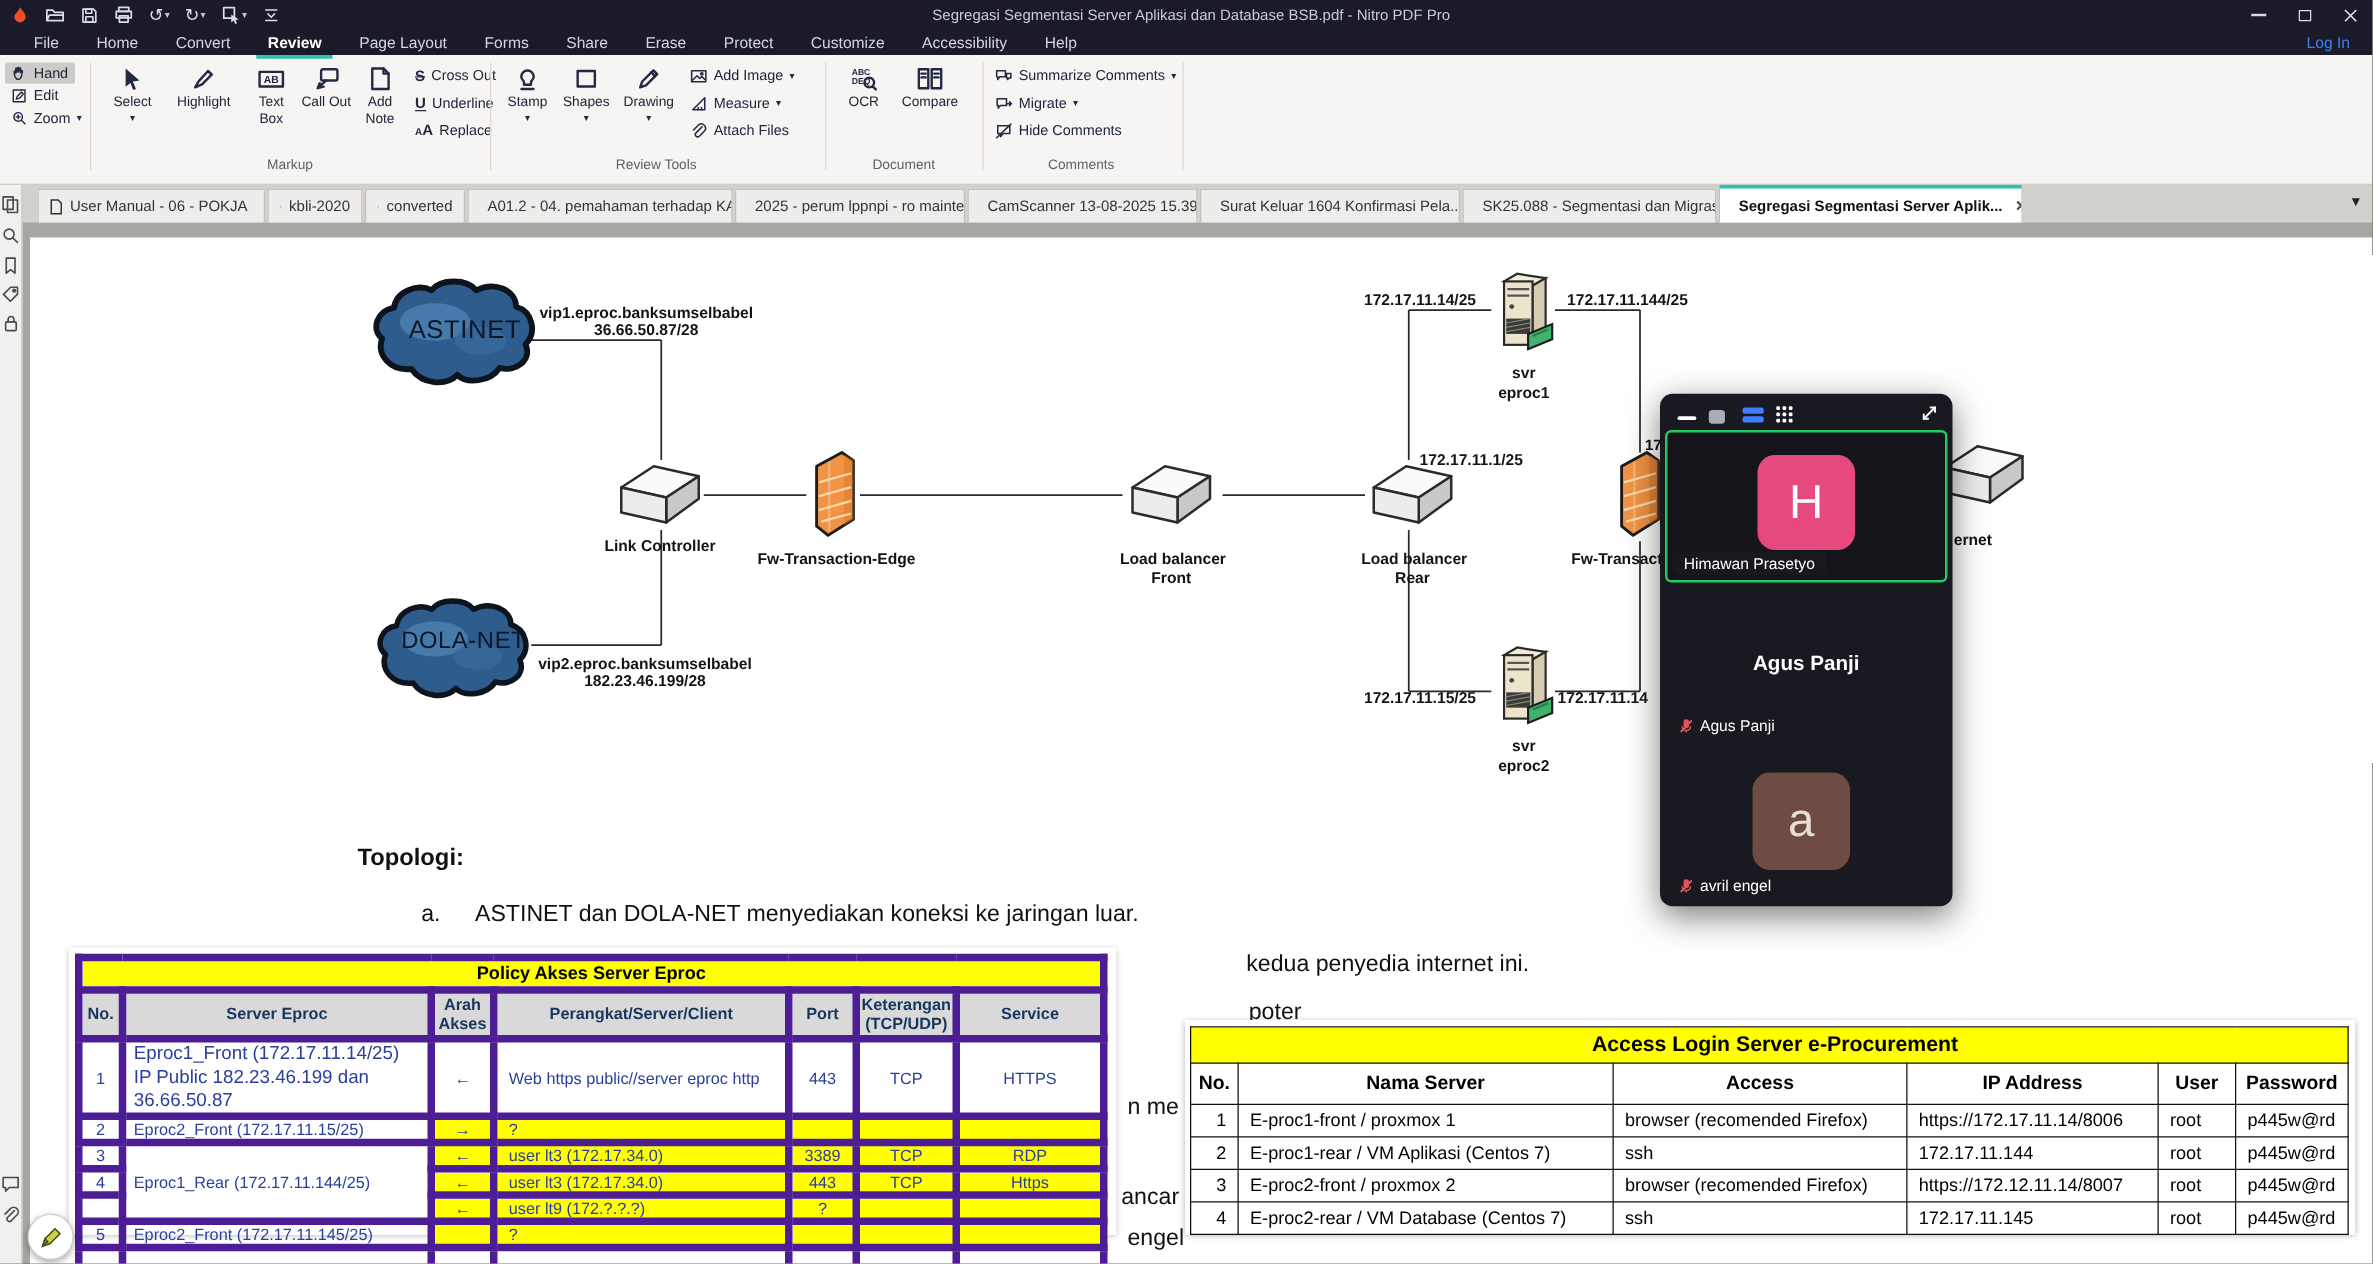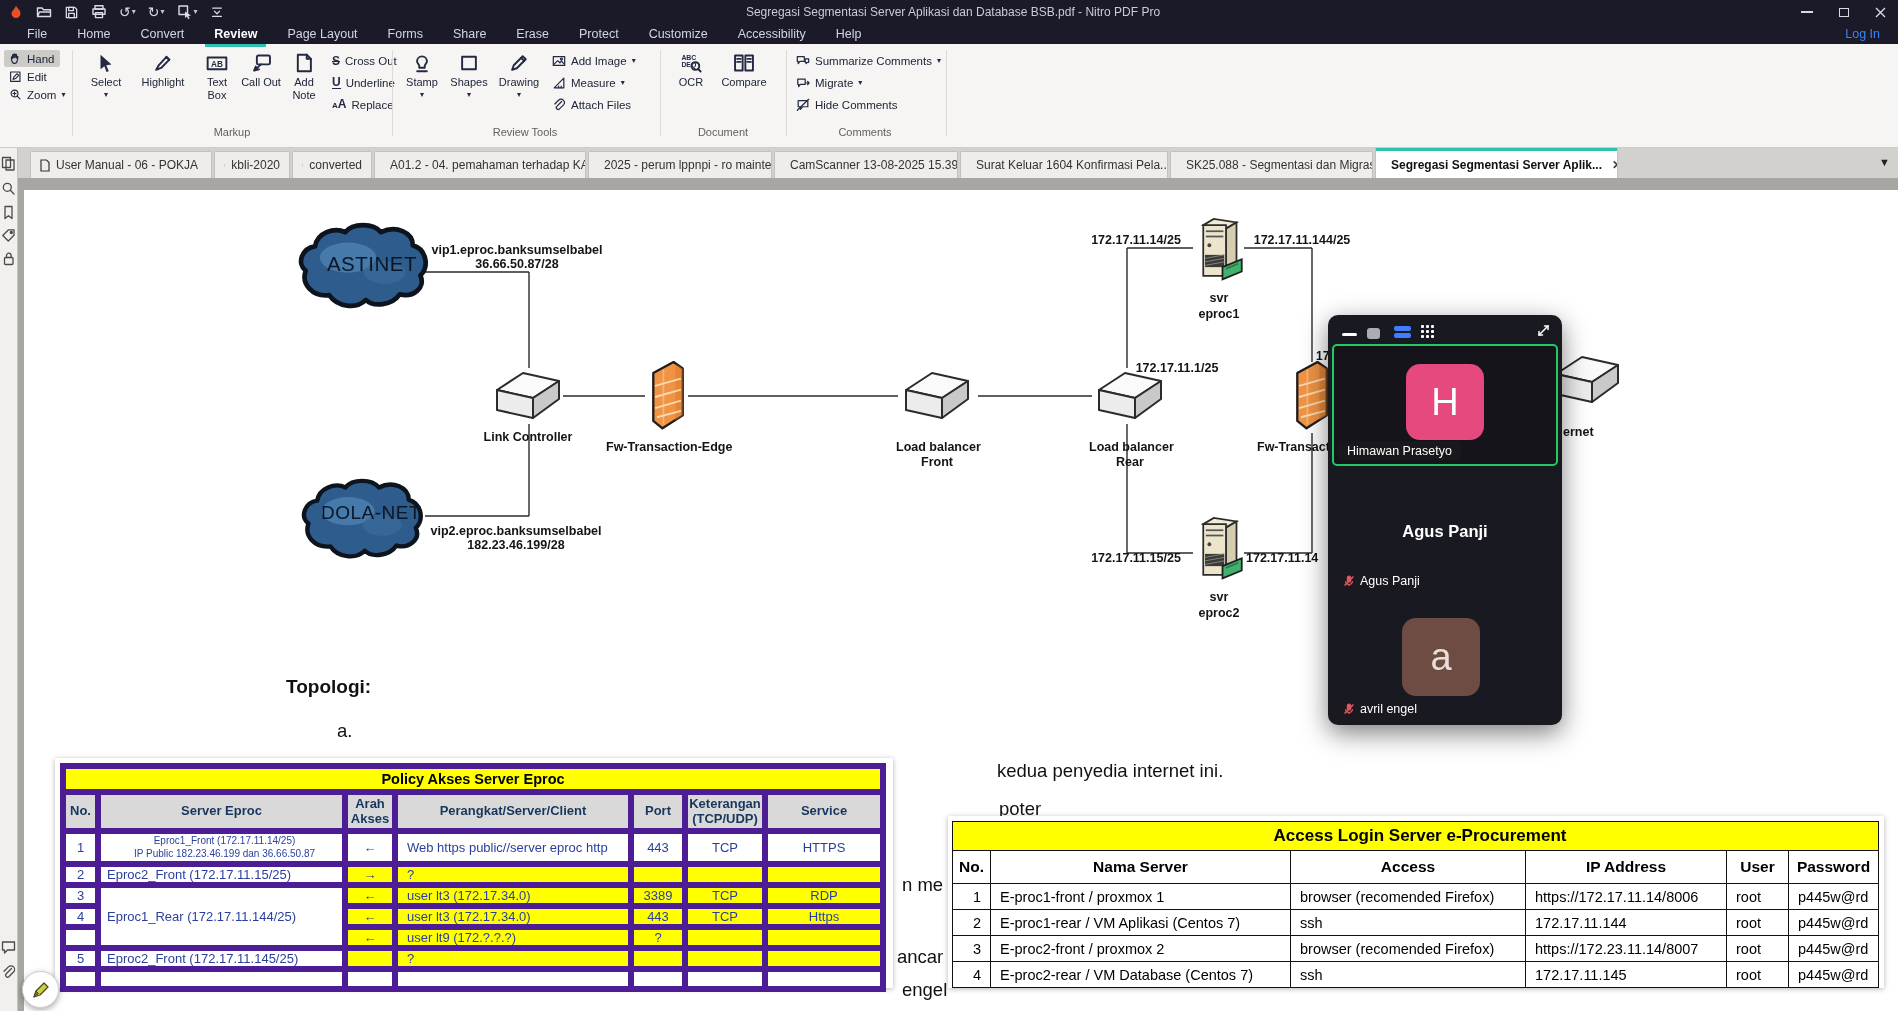--- a/index.html
+++ b/index.html
@@ -64,21 +64,21 @@
   
   .card{position:absolute;background:#fff;z-index:10;box-shadow:0 1px 5px rgba(0,0,0,.3)}
   table{border-collapse:collapse}
   .ptab{width:820px;font-size:13px;color:#2a3f9d;table-layout:fixed}
   .ptab td,.ptab th{border:6px solid #4c1d95;vertical-align:middle;overflow:hidden}
   .ptab .ttl{background:#ffff00;color:#000;font-weight:700;font-size:14.5px;text-align:center;height:26px}
   .ptab th{background:#d9d9d9;color:#17365d;font-size:13px;text-align:center;height:39px;line-height:1.15;font-weight:700}
   .ptab td{height:20px;text-align:center}
   .ptab td.l{text-align:left;padding-left:6px}
   .ptab .hl{background:#ffff00}
-  .srv2{font-size:10px;line-height:1.25;text-align:center}
+  .srv2{font-size:15px;line-height:1.25;text-align:left}
   .atab{width:926px;font-size:14.5px;color:#000;table-layout:fixed}
   .atab td,.atab th{border:1.5px solid #111;vertical-align:middle;overflow:hidden}
   .atab .ttl{background:#ffff00;font-weight:700;font-size:17px;text-align:center;height:29px}
   .atab th{font-size:15.5px;font-weight:700;text-align:center;height:33px;background:#fff}
   .atab td{height:26px;text-align:left;padding-left:9px;white-space:nowrap}
   .atab td.num{text-align:right;padding-right:9px}
 
   
   .zwin{position:absolute;left:1328px;top:315px;width:234px;height:410px;background:#191921;border-radius:10px;
         z-index:50;box-shadow:0 8px 26px rgba(0,0,0,.5);overflow:hidden}
@@ -564,20 +564,21 @@
   <div class="dlabel" style="left:1257px;top:440px">Fw-Transactio</div>
   <div class="dlabel" style="left:1316px;top:349px;font-size:12px">17</div>
 
   <svg class="node" style="left:1548px;top:350px" width="78" height="60">
       <use href="#s-box"></use>
     </svg>
   <div class="dlabel" style="left:1563px;top:425px">ernet</div>
 
   <div class="doc-text" style="left:286px;top:676px;font-size:19px;font-weight:700">Topologi:</div>
   <div class="doc-text" style="left:337px;top:720px">a.</div>
+  <div class="doc-text" style="left:380px;top:720px">ASTINET dan DOLA-NET menyediakan koneksi ke jaringan luar.</div>
   <div class="doc-text" style="left:997px;top:760px">kedua penyedia internet ini.</div>
   <div class="doc-text" style="left:999px;top:798px">poter</div>
   <div class="doc-text" style="left:902px;top:874px">n me</div>
   <div class="doc-text" style="left:897px;top:946px">ancar</div>
   <div class="doc-text" style="left:902px;top:979px">engel</div>
 
   <div class="card" style="left:55px;top:758px;width:838px;height:230px;padding:5px">
     <table class="ptab">
       <colgroup>
           <col style="width:35px">
@@ -704,21 +705,21 @@
         <td>E-proc1-rear / VM Aplikasi (Centos 7)</td>
         <td>ssh</td>
         <td>172.17.11.144</td>
         <td>root</td>
         <td>p445w@rd</td>
       </tr>
       <tr>
         <td class="num">3</td>
         <td>E-proc2-front / proxmox 2</td>
         <td>browser (recomended Firefox)</td>
-        <td>https://172.23.11.14/8007</td>
+        <td>https://172.12.11.14/8007</td>
         <td>root</td>
         <td>p445w@rd</td>
       </tr>
       <tr>
         <td class="num">4</td>
         <td>E-proc2-rear / VM Database (Centos 7)</td>
         <td>ssh</td>
         <td>172.17.11.145</td>
         <td>root</td>
         <td>p445w@rd</td>

